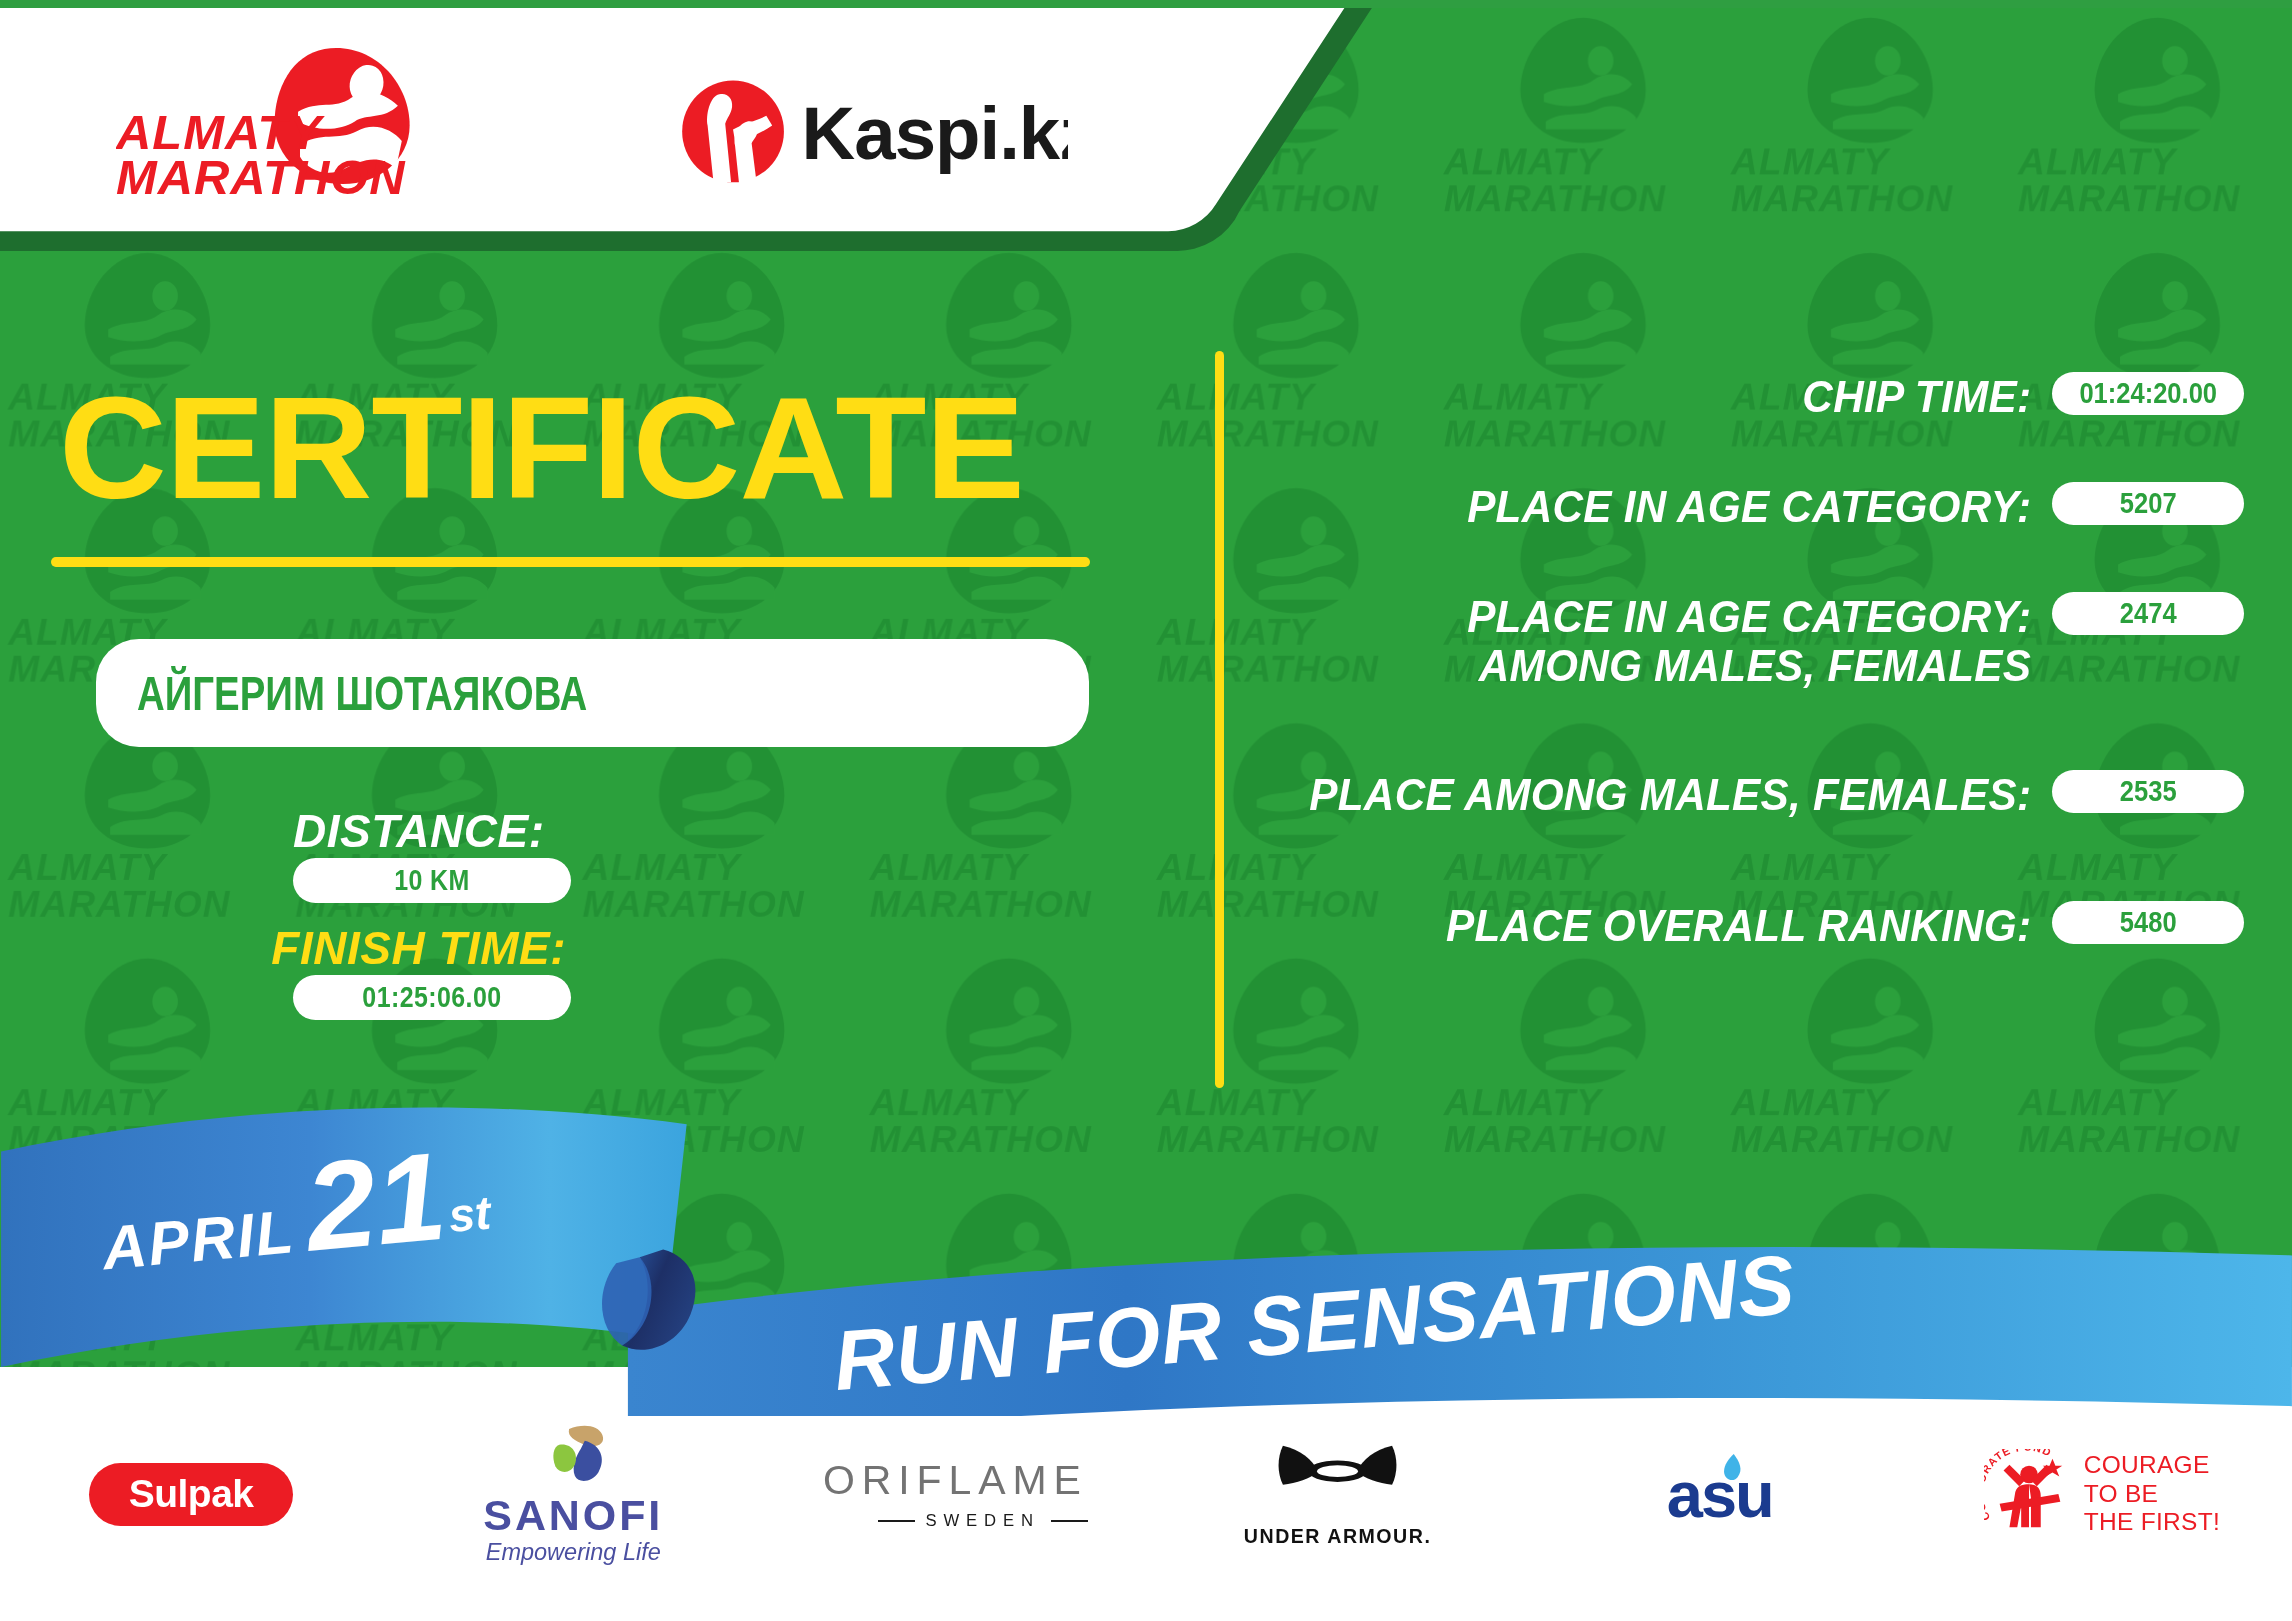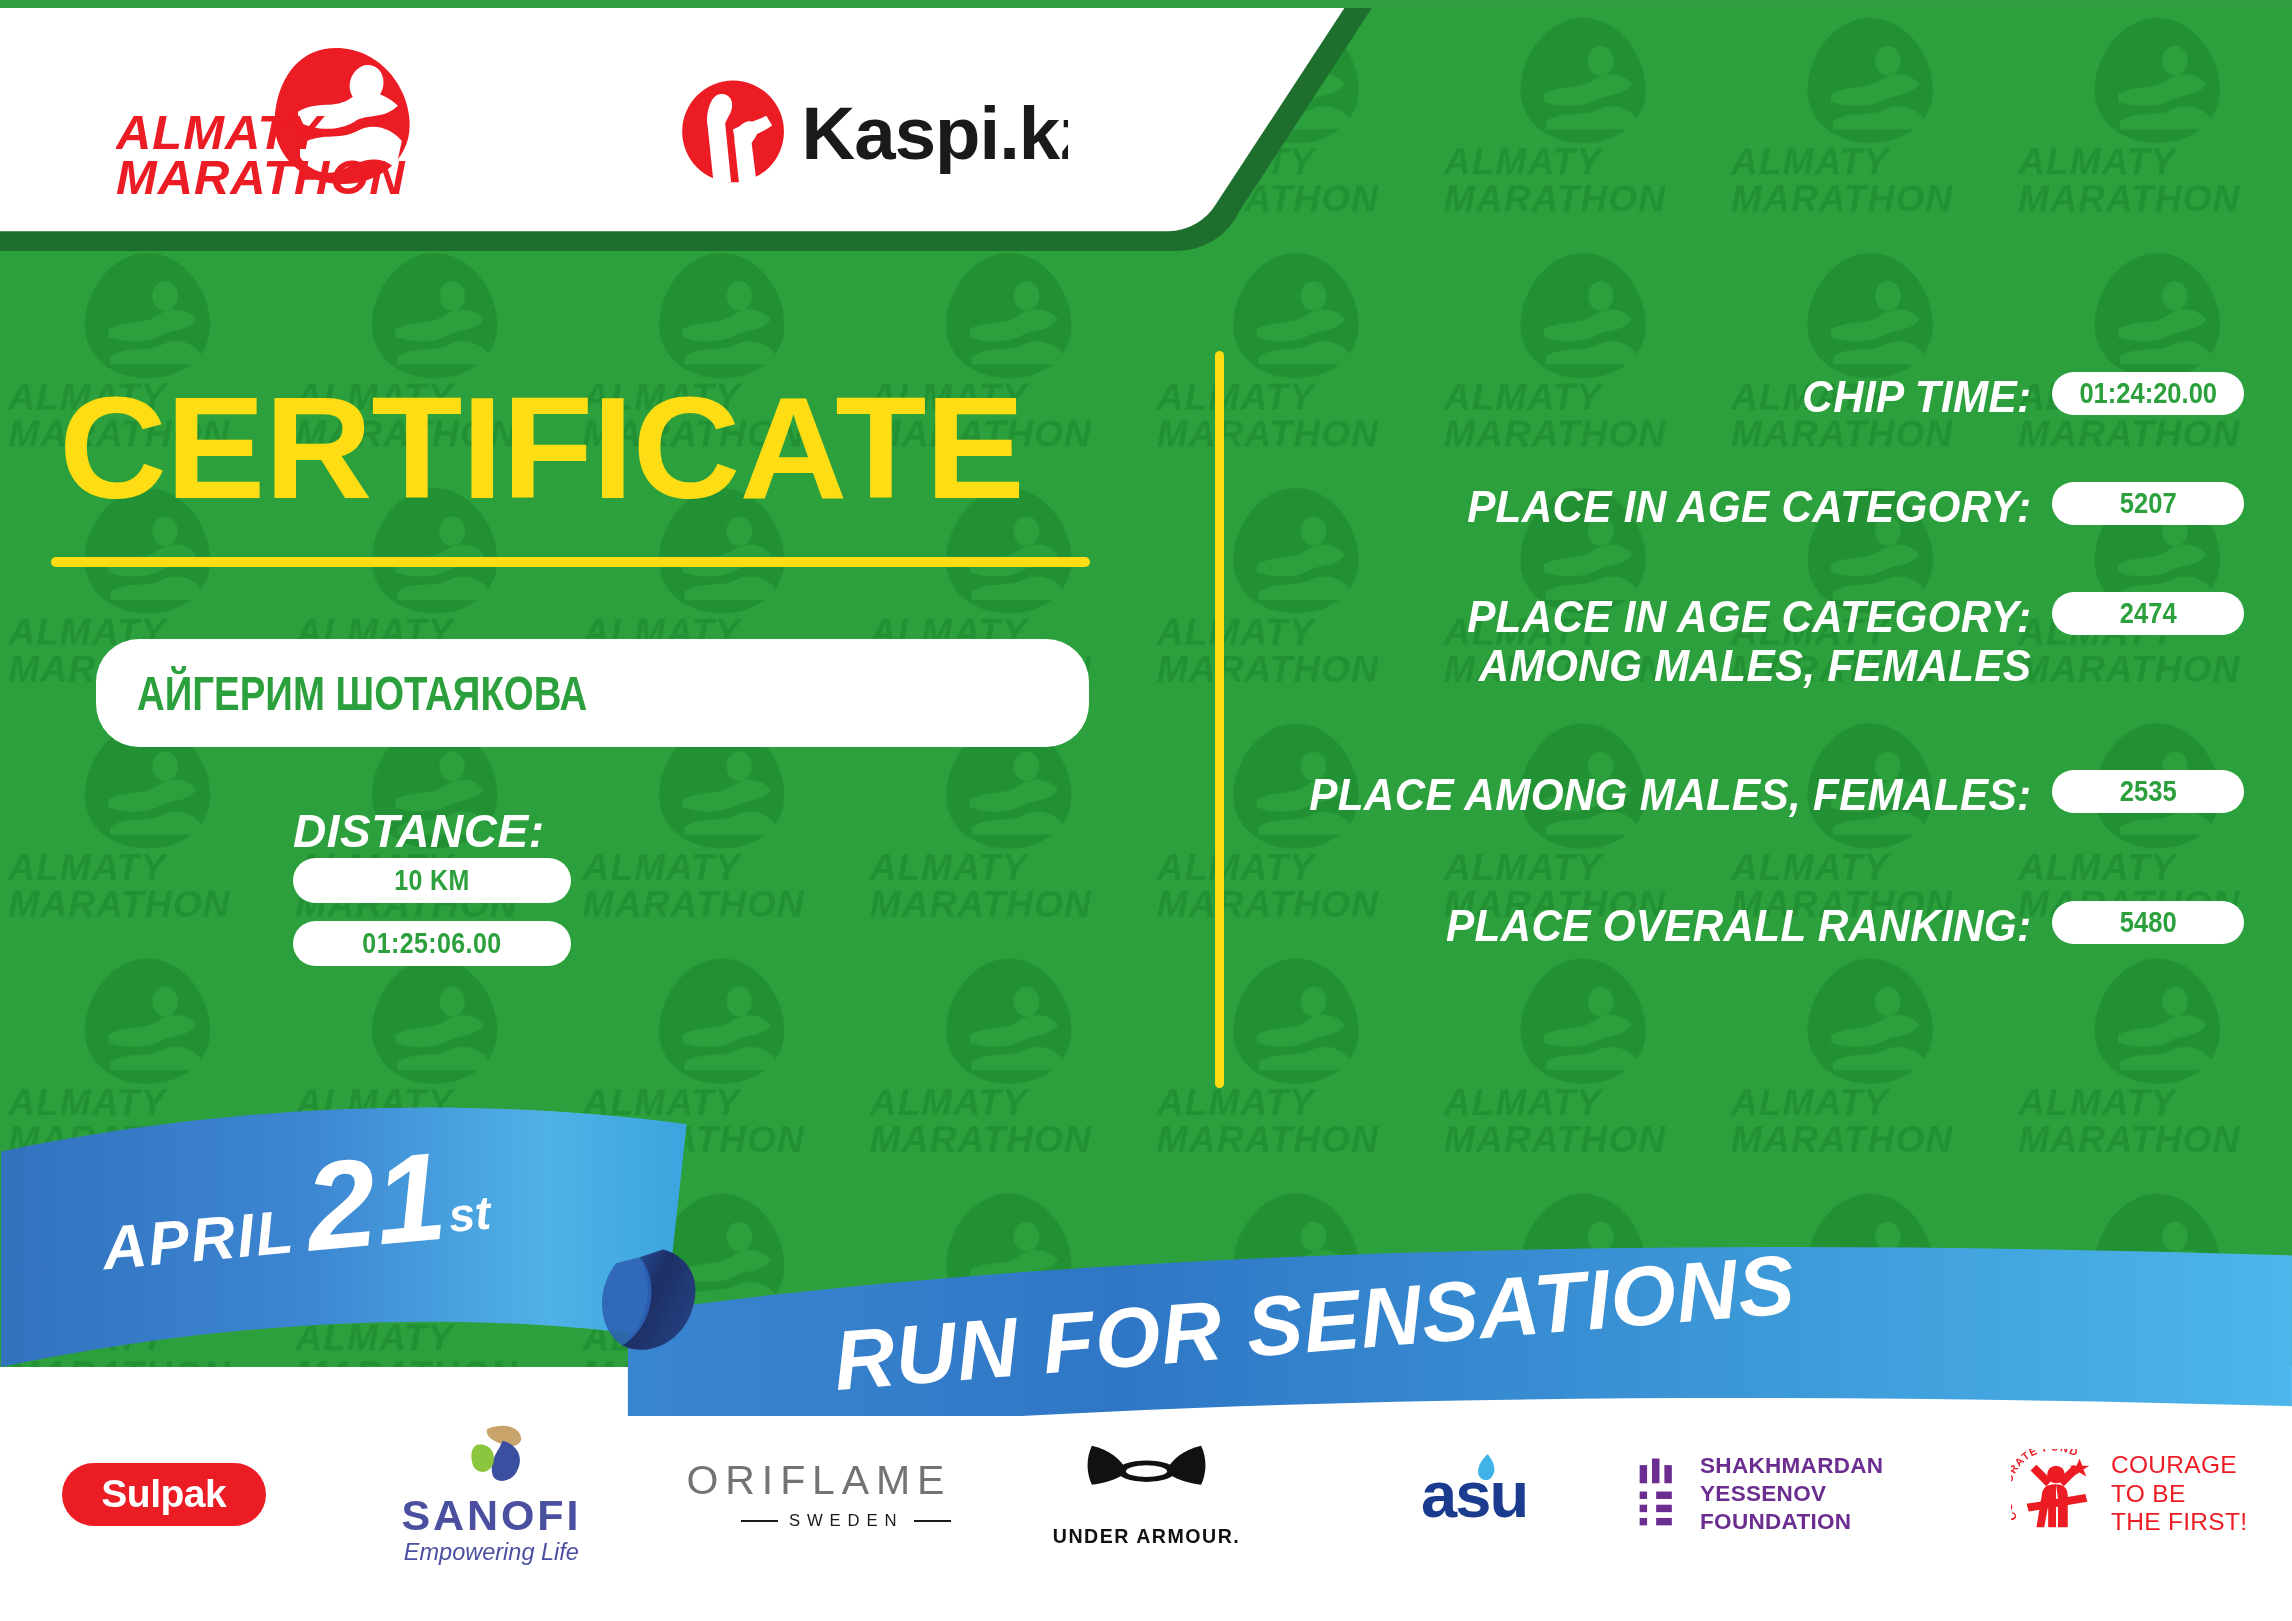--- a/index.html
+++ b/index.html
@@ -433,20 +433,21 @@
   </div>
 
   <div class="lrow" id="row-distance">
     <div class="lbl white">DISTANCE:</div>
     <div class="val">
       <span>10 KM</span>
     </div>
   </div>
 
   <div class="lrow" id="row-finish">
+    <div class="lbl yellow">FINISH TIME:</div>
     <div class="val">
       <span>01:25:06.00</span>
     </div>
   </div>
 
   <div class="divider"></div>
 
   <div class="stats">
 
     <div class="srow" id="srow-0">
@@ -568,39 +569,20 @@
 
     <div class="sponsor">
       <div style="position:relative;">
         <div class="asu-label">asu</div>
         <svg width="25.5" height="31" viewBox="0 0 26 32" xmlns="http://www.w3.org/2000/svg" style="position:absolute; left:53px; top:-9.8px;">
           <path d="M14 2 C20 10 24 18 18 26 C13 32 4 28 4 20 C4 13 9 7 14 2 Z" fill="#3fb3e8"></path>
         </svg>
       </div>
     </div>
 
-    <div class="sponsor">
-      <div class="yess">
-        <svg width="53" height="84" viewBox="0 0 54 86" xmlns="http://www.w3.org/2000/svg">
-          <rect x="2" y="8" width="9" height="22" fill="#6b2d8f"></rect>
-          <rect x="17" y="0" width="9" height="30" fill="#6b2d8f"></rect>
-          <rect x="32" y="8" width="9" height="22" fill="#6b2d8f"></rect>
-          <rect x="2" y="40" width="9" height="9" fill="#6b2d8f"></rect>
-          <rect x="22" y="40" width="19" height="9" fill="#6b2d8f"></rect>
-          <rect x="2" y="56" width="9" height="9" fill="#6b2d8f"></rect>
-          <rect x="22" y="56" width="19" height="9" fill="#6b2d8f"></rect>
-          <rect x="2" y="72" width="9" height="9" fill="#6b2d8f"></rect>
-          <rect x="22" y="72" width="19" height="9" fill="#6b2d8f"></rect>
-        </svg>
-        <div class="txt">
-          <div>SHAKHMARDAN YESSENOV</div>
-          <div>FOUNDATION</div>
-        </div>
-      </div>
-    </div>
 
     <div class="sponsor">
       <div class="courage">
         <svg width="90" height="90" viewBox="0 0 92 92" xmlns="http://www.w3.org/2000/svg">
           <defs>
             <path id="arcpath" d="M8 72 A44 44 0 0 1 66 8"></path>
           </defs>
           <text font-family="Liberation Sans, sans-serif" font-size="11" font-weight="bold" fill="#ec1c24" letter-spacing="1.2">
             <textPath href="#arcpath" startOffset="2">CORPORATE FUND</textPath>
           </text>

